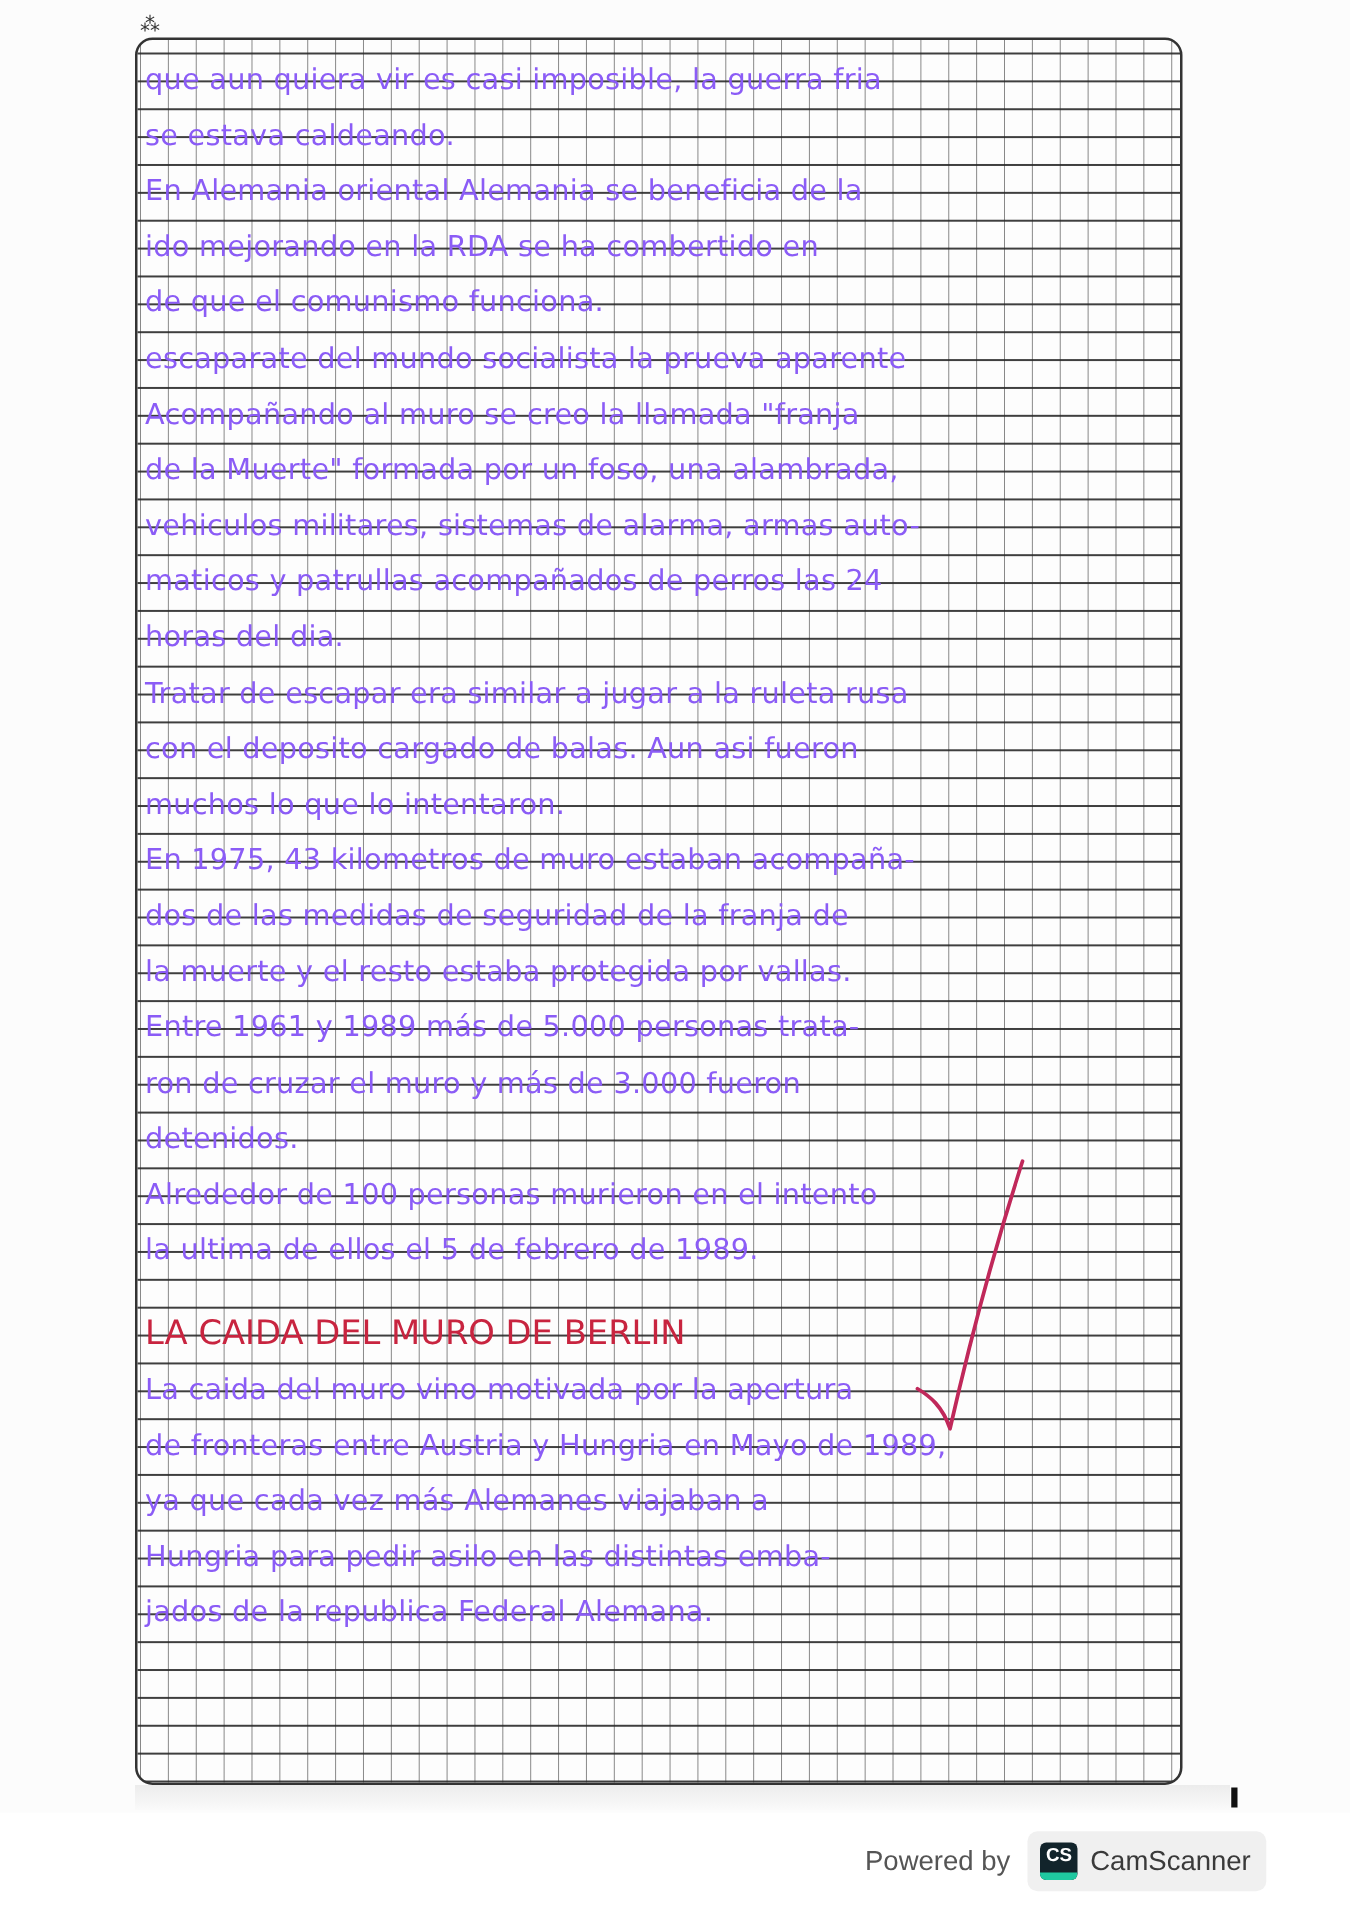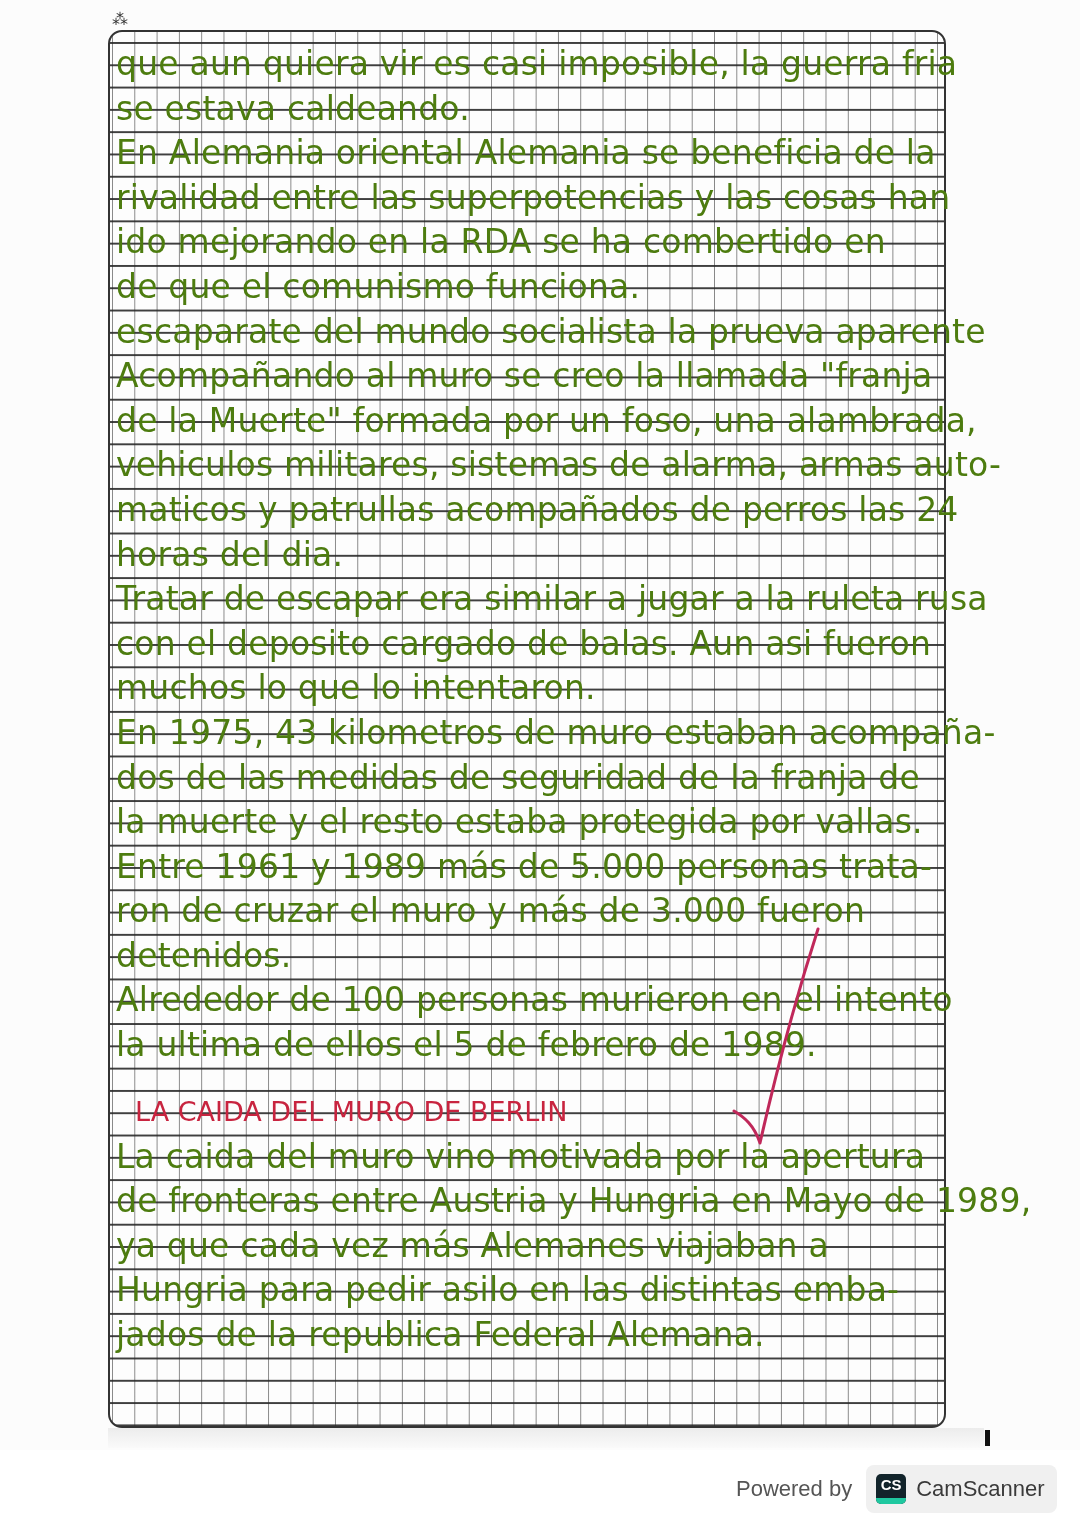--- a/index.html
+++ b/index.html
@@ -60,45 +60,44 @@
     .text-lines {
       position: absolute;
       left: 116px;
       top: 42px;
       width: 820px;
     }
     .line {
       height: 44.6px;
       line-height: 44.6px;
       font-family: "DejaVu Sans", sans-serif;
-      font-size: 33px;
-      color: #4d7c0f;
+      font-size: 23px;
+      color: #8b5cf6;
       white-space: nowrap;
       letter-spacing: 0.2px;
       overflow: visible;
     }
     .line.title {
       color: #c8243f;
       font-size: 27px;
       letter-spacing: 0px;
-      margin-left: 19px;
     }
     .gap {
       height: 22.3px;
     }
     .check {
       position: absolute;
       left: 730px;
       top: 925px;
       width: 90px;
       height: 225px;
     }
     .footer {
       position: absolute;
-      left: 736px;
+      left: 692px;
       top: 1466px;
       height: 46px;
       display: flex;
       align-items: center;
     }
     .powered {
       font-family: "Liberation Sans", sans-serif;
       font-size: 22px;
       color: #555;
       margin-right: 14px;
@@ -147,21 +146,20 @@
 <div class="smudge">⁂</div>
 
 <div class="sheet"></div>
 <div class="shade"></div>
 <div class="corner-mark"></div>
 
 <div class="text-lines">
   <div class="line">que aun quiera vir es casi imposible, la guerra fria</div>
   <div class="line">se estava caldeando.</div>
   <div class="line">En Alemania oriental Alemania se beneficia de la</div>
-  <div class="line">rivalidad entre las superpotencias y las cosas han</div>
   <div class="line">ido mejorando en la RDA se ha combertido en</div>
   <div class="line">de que el comunismo funciona.</div>
   <div class="line">escaparate del mundo socialista la prueva aparente</div>
   <div class="line">Acompañando al muro se creo la llamada "franja</div>
   <div class="line">de la Muerte" formada por un foso, una alambrada,</div>
   <div class="line">vehiculos militares, sistemas de alarma, armas auto-</div>
   <div class="line">maticos y patrullas acompañados de perros las 24</div>
   <div class="line">horas del dia.</div>
   <div class="line">Tratar de escapar era similar a jugar a la ruleta rusa</div>
   <div class="line">con el deposito cargado de balas. Aun asi fueron</div>

